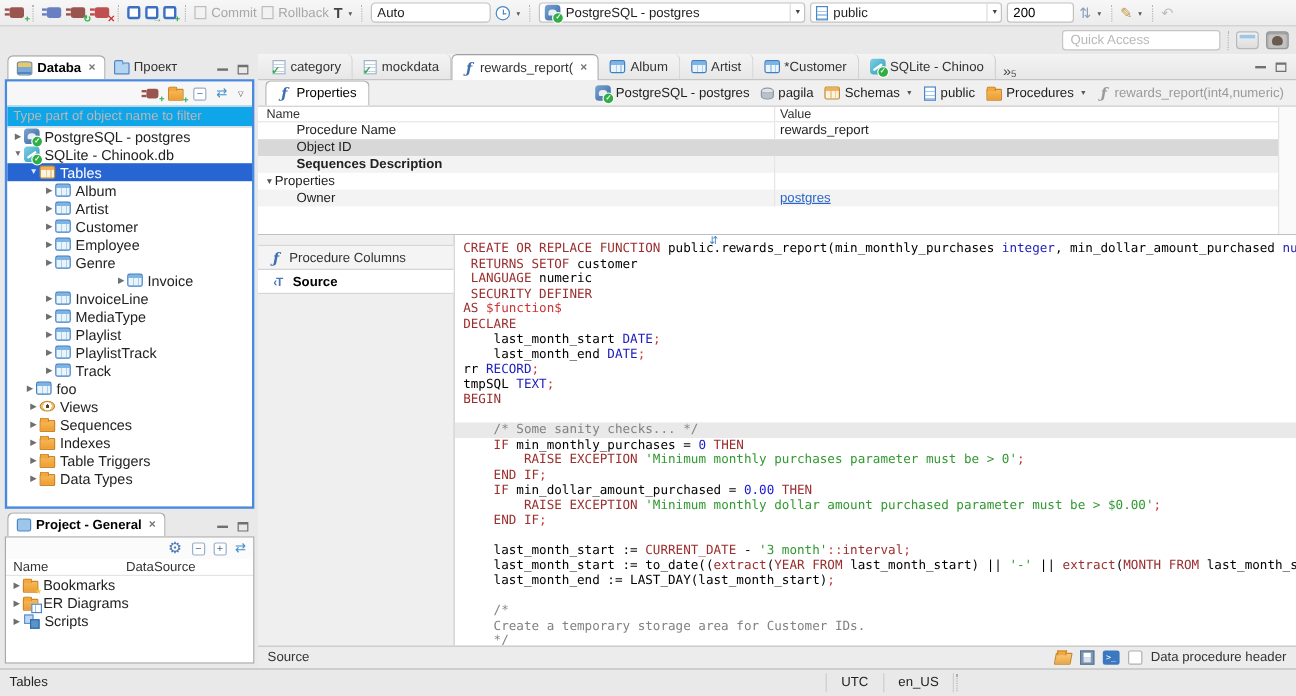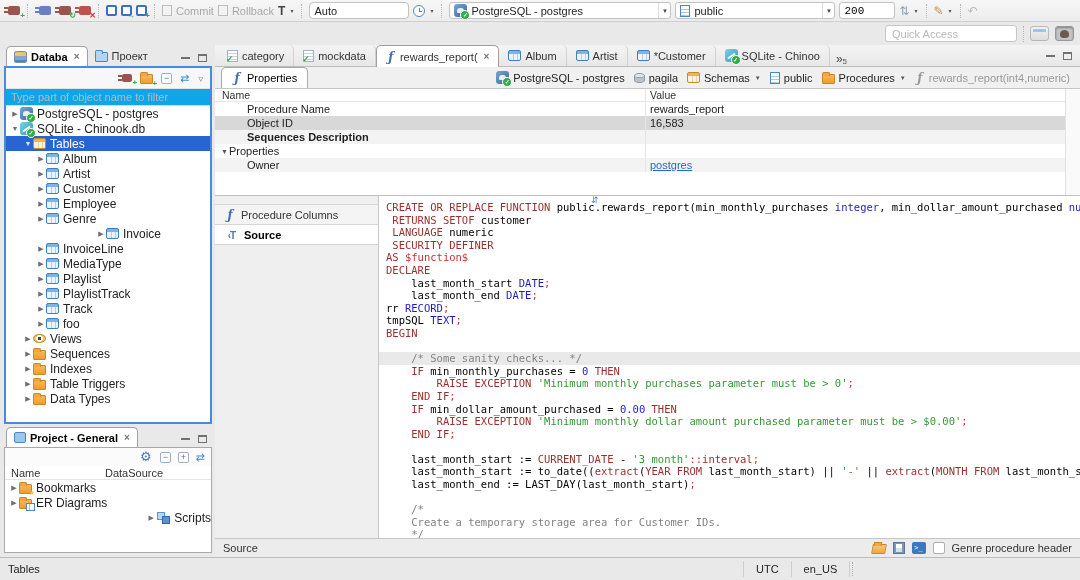--- a/index.html
+++ b/index.html
@@ -70,21 +70,21 @@
 .toolbar{position:absolute;top:0;left:0;width:100%;height:22px;background:linear-gradient(#f7f7f7,#ececec);border-bottom:1px solid #cfcfcf;display:flex;align-items:center;padding:0 4px;gap:4px;z-index:5}
 .tsep{width:1px;height:14px;border-left:1px dotted #b6b6b6;margin:0 3px}
 .tbtn{display:flex;align-items:center;gap:4px}
 .tbtn.dis{color:#a8a8a8}
 .txt-t{font-weight:bold;font-size:12px;color:#444}
 .combo{height:17px;background:#fff;border:1px solid #c2c2c2;border-radius:3px;display:flex;align-items:center;padding-left:4px;gap:4px;color:#222}
 .combo .car{width:12px;height:15px;border-left:1px solid #ddd;display:flex;align-items:center;justify-content:center;font-size:6px;color:#444;margin-left:auto}
 .combo.auto{width:100px;border-radius:4px}
 .combo.conn{width:222px}
 .combo.schema{width:160px}
-.fetch{width:56px;height:17px;border:1px solid #c2c2c2;border-radius:3px;background:#fff;padding:0 4px;font-size:11px;font-family:Liberation Mono, monospace}
+.fetch{width:56px;height:17px;border:1px solid #c2c2c2;border-radius:3px;background:#fff;padding:0 4px;font-size:11px;font-family:Liberation Sans, sans-serif}
 .qa-wrap{position:absolute;top:25px;right:6px;display:flex;align-items:center;gap:6px;z-index:4}
 .qa{width:132px;height:17px;border:1px solid #c6c6c6;border-radius:3px;padding:0 6px;font-size:11px;background:#fff;font-family:"Liberation Sans",sans-serif}
 .qa::placeholder,.filter::placeholder{color:#b8b8b8}
 .vsep{width:1px;height:16px;border-left:1px dotted #b6b6b6}
 .persp{width:19px;height:15px;border-radius:3px;display:inline-block;position:relative}
 .persp.p1{background:linear-gradient(#f2f2f2,#ddd);border:1px solid #b8b8b8}
 .persp.p1::after{content:"";position:absolute;left:2px;top:2px;right:2px;height:3px;background:#9ec6e8}
 .persp.p2{background:#c4c4c4;border:1px solid #989898;box-shadow:inset 0 1px 2px rgba(0,0,0,.35)}
 .persp.p2::after{content:"";position:absolute;left:4px;top:3px;width:9px;height:8px;background:#6b5b4e;border-radius:50% 50% 40% 40%}
 
@@ -143,21 +143,21 @@
 .stab.active{background:#fff;font-weight:bold;color:#000}
 .codewrap{position:absolute;left:164px;top:0;right:0;bottom:0;background:#fff;overflow:hidden;padding-top:5px}
 .codewrap .handle{position:absolute;top:0;left:212px;color:#4a86c8;font-size:9px;line-height:9px}
 .cline{white-space:pre;height:12.6px;font-family:"DejaVu Sans Mono",monospace;font-size:10.5px;line-height:12.6px;padding-left:7px;color:#000}
 .cline.hl{background:#e9e9e9}
 .k{color:#9b2f2f}.t{color:#1d1dbd}.n{color:#2020d0}.str{color:#339933}.c{color:#828282}.d{color:#cc3333}.p{color:#000}
 
 .ebar{position:absolute;left:0;right:0;bottom:0;height:19px;background:#ececec;border-top:1px solid #c6c6c6;display:flex;align-items:center;padding:0 8px;font-size:11px;color:#333;gap:6px}
 .ebar .right{margin-left:auto;display:flex;align-items:center;gap:7px}
 .sbar{position:absolute;left:0;right:0;bottom:0;height:23px;background:#e9e9e9;border-top:1px solid #bcbcbc;display:flex;align-items:center;font-size:11px;color:#222;padding-left:8px}
-.sb-group{position:absolute;left:743px;top:0;height:100%;display:flex;align-items:center}
+.sb-group{position:absolute;left:688px;top:0;height:100%;display:flex;align-items:center}
 .sb-cell{padding:0 12px;height:16px;display:flex;align-items:center;border-left:1px solid #cecece}
 .sb-dots{width:4px;height:14px;border-left:1px dotted #b0b0b0;margin-left:2px}
 </style>
 </head>
 <body>
 
 <div class="app">
 
   <div class="toolbar">
     <span class="ic plug mar">
@@ -319,21 +319,21 @@
           <div class="trow" style="padding-left: 30px;">
             <span class="arr">▶</span>
             <span class="ic ic-table"></span>
             <span class="tlabel">PlaylistTrack</span>
           </div>
           <div class="trow" style="padding-left: 30px;">
             <span class="arr">▶</span>
             <span class="ic ic-table"></span>
             <span class="tlabel">Track</span>
           </div>
-          <div class="trow" style="padding-left: 30px;">
+          <div class="trow" style="padding-left: 14px;">
             <span class="arr">▶</span>
             <span class="ic ic-table"></span>
             <span class="tlabel">foo</span>
           </div>
           <div class="trow" style="padding-left: 17px;">
             <span class="arr">▶</span>
             <span class="ic ic-eye"></span>
             <span class="tlabel">Views</span>
           </div>
           <div class="trow" style="padding-left: 17px;">
@@ -387,21 +387,21 @@
           <div class="trow" style="padding-left: 4px;">
             <span class="arr">▶</span>
             <span class="ic ic-folder star"></span>
             <span class="tlabel">Bookmarks</span>
           </div>
           <div class="trow" style="padding-left: 4px;">
             <span class="arr">▶</span>
             <span class="ic ic-folder er"></span>
             <span class="tlabel">ER Diagrams</span>
           </div>
-          <div class="trow" style="padding-left: 4px; justify-content: flex-end;">
+          <div class="trow" style="padding-left: 4px;">
             <span class="arr">▶</span>
             <span class="ic ic-scripts"></span>
             <span class="tlabel">Scripts</span>
           </div>
         </div>
     </div>
   </div>
 
   <div class="main">
     <div class="etabs" id="editor-tabs">
@@ -486,23 +486,20 @@
             <span class="gname child">
               <span>Procedure Name</span>
             </span>
             <span class="gval">
               <span>rewards_report</span>
             </span>
           </div>
           <div class="prow sel">
             <span class="gname child">
               <span>Object ID</span>
-            </span>
-            <span class="gval">
-              <span>16,583</span>
             </span>
           </div>
           <div class="prow odd">
             <span class="gname child">
               <span class="bold">Sequences Description</span>
             </span>
             <span class="gval"></span>
           </div>
           <div class="prow">
             <span class="gname group">
@@ -566,21 +563,21 @@
         </div>
     </div>
 
     <div class="ebar">
       <span>Source</span>
       <div class="right">
         <span class="ic ic-open"></span>
         <span class="ic ic-save"></span>
         <span class="ic ic-console"></span>
         <span class="cbx"></span>
-        <span>Genre procedure header</span>
+        <span>Data procedure header</span>
       </div>
     </div>
   </div>
 
   <div class="sbar">
     <span>Tables</span>
     <div class="sb-group">
       <span class="sb-cell">UTC</span>
       <span class="sb-cell" style="border-right:1px solid #cecece">en_US</span>
       <span class="sb-dots"></span>

